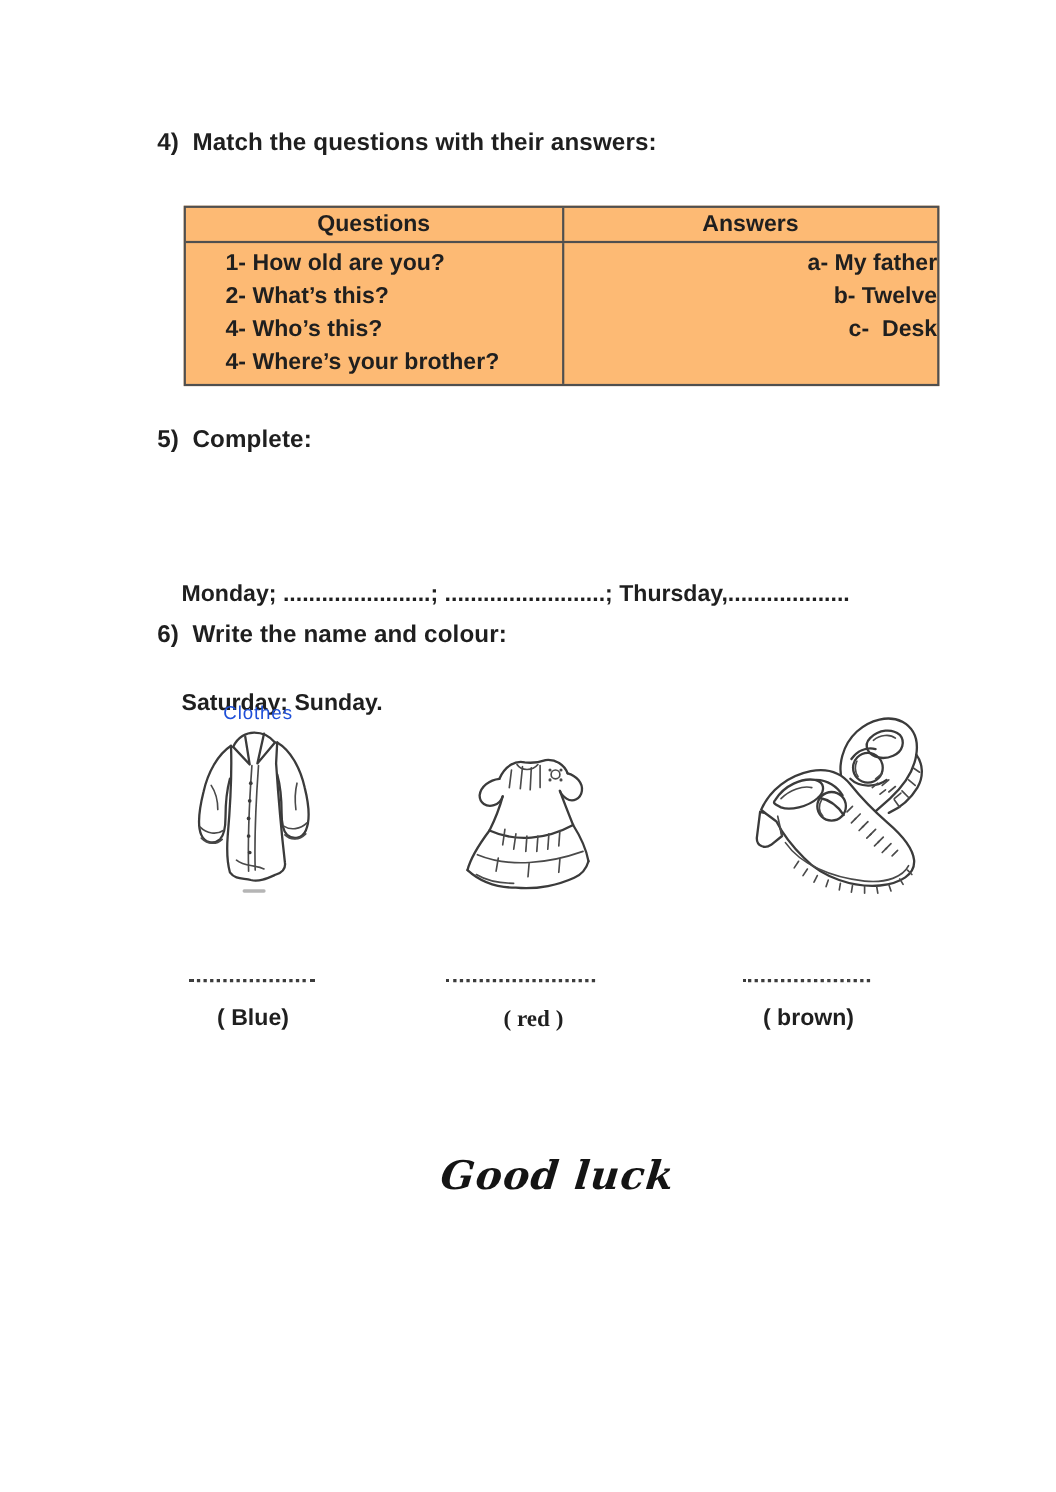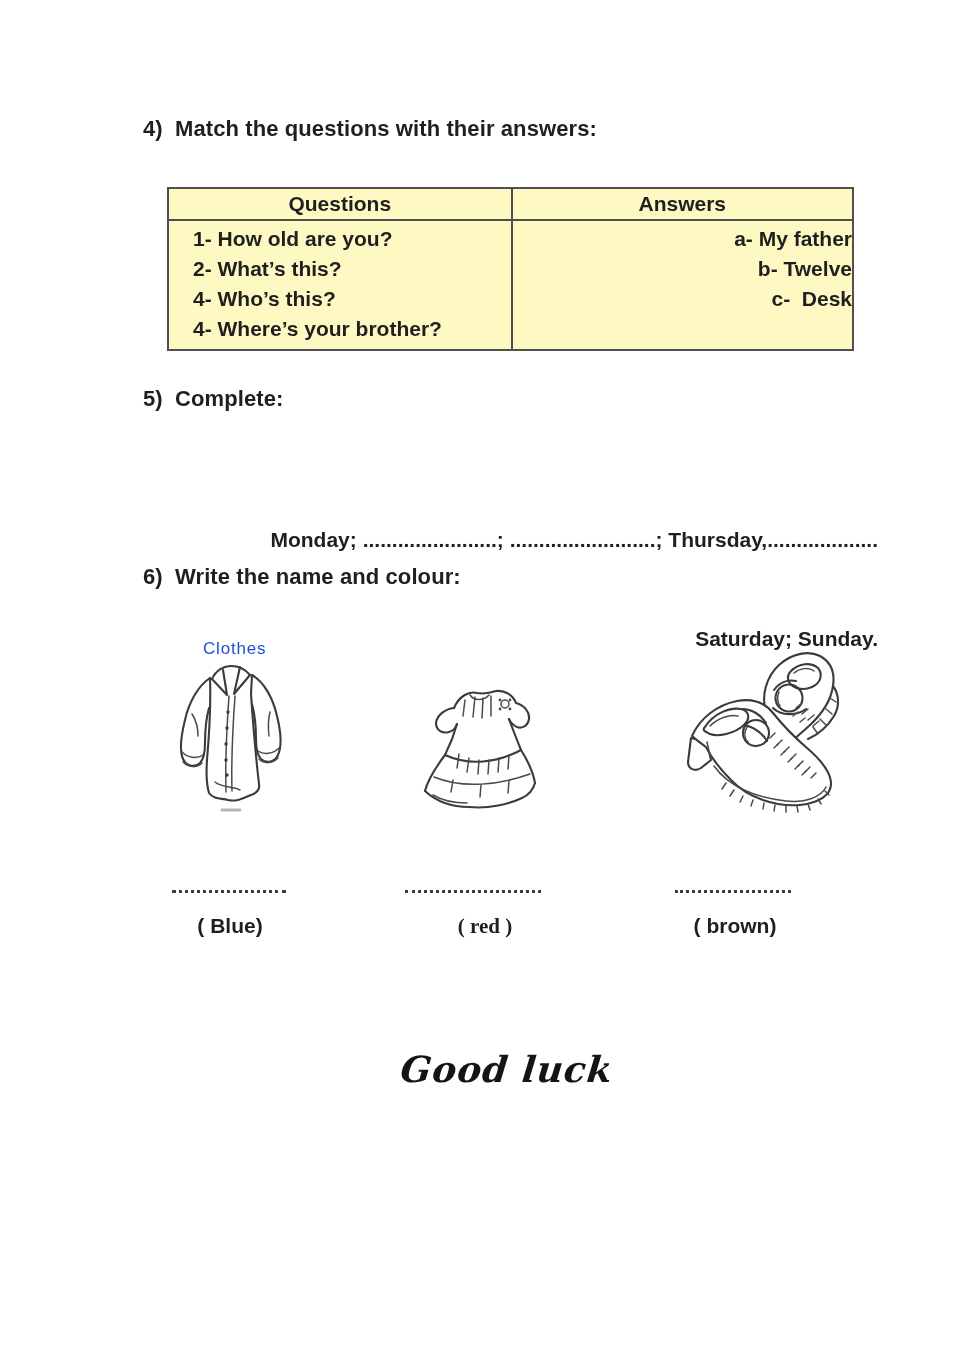--- a/index.html
+++ b/index.html
@@ -8,32 +8,32 @@
     width:960px; height:1356px; position:relative; overflow:hidden;
     font-family:"Liberation Sans", sans-serif; color:#1f1f1f;
   }
   .abs { position:absolute; }
 
   
   .ws-heading { display:flex; font-size:22px; font-weight:600; line-height:30px; letter-spacing:.1px; }
   .ws-heading .num { width:32px; flex:0 0 auto; }
 
   
-  .ws-table { position:absolute; left:167px; top:187px; width:687px; border:2px solid #4f4f4f; background:#fef9c3; }
+  .ws-table { position:absolute; left:167px; top:187px; width:687px; border:2px solid #4f4f4f; background:#fdba74; }
   .t-row  { display:grid; grid-template-columns:1fr 1fr; }
   .t-head { border-bottom:2px solid #4f4f4f; }
   .t-th   { text-align:center; font-size:21px; font-weight:600; line-height:30px; }
   .t-sep  { border-left:2px solid #4f4f4f; }
-  .t-col  { padding:3px 0 5px 24px; }
+  .t-col  { padding:3px 0 5px 36px; }
   .t-col.answers { padding-left:40px;text-align:right; }
   .t-line { font-size:21px; font-weight:600; line-height:30px; white-space:pre; }
 
   
-  .ws-para { position:absolute; left:178px; top:457px; width:700px;
-             font-size:21px; font-weight:600; line-height:33px; white-space:pre-wrap;text-align:right; }
+  .ws-para { position:absolute; left:165px; top:457px; width:700px;
+             font-size:21px; font-weight:600; line-height:33px; white-space:pre-wrap; }
 
   
   .clip-caption { position:absolute; left:203px; top:639px; font-size:17px;
                   color:#1d4ed8; letter-spacing:.8px; }
 
   .figure { position:absolute; }
   .figure svg { display:block; width:100%; height:100%; }
 
   
   .answer-line { position:absolute; top:890px; height:0; border-bottom:3px dotted #3c3c3c; }

